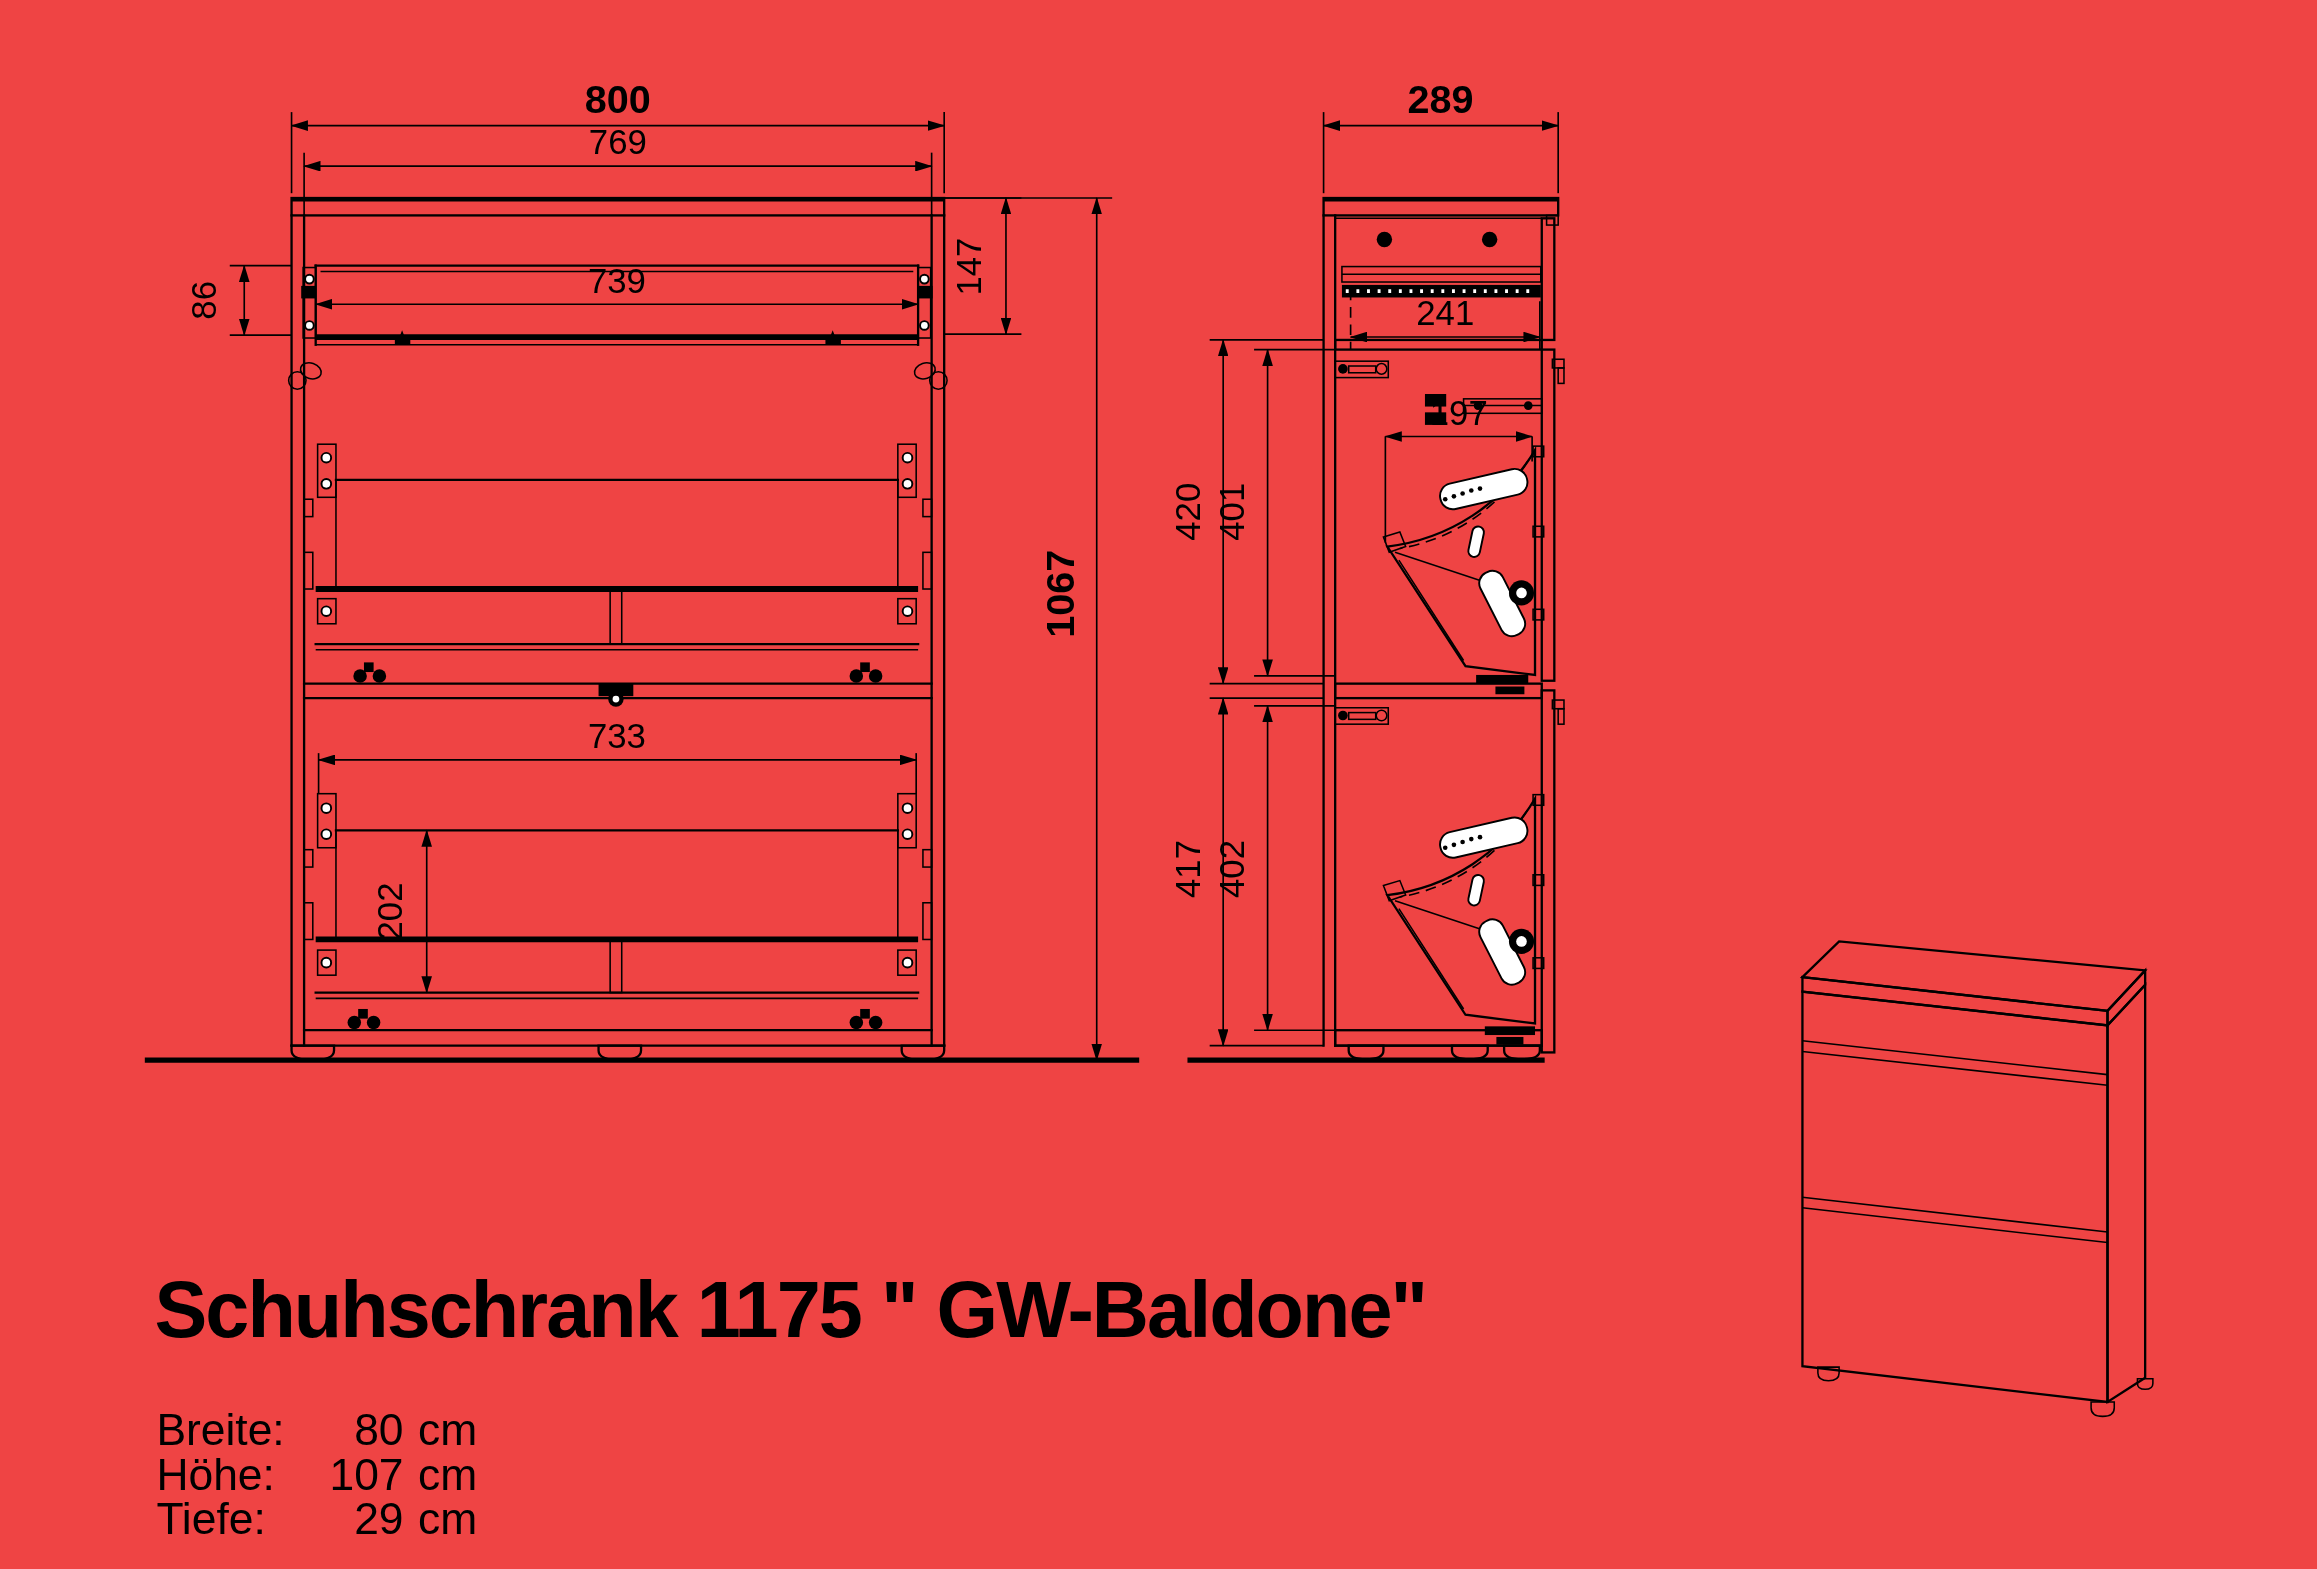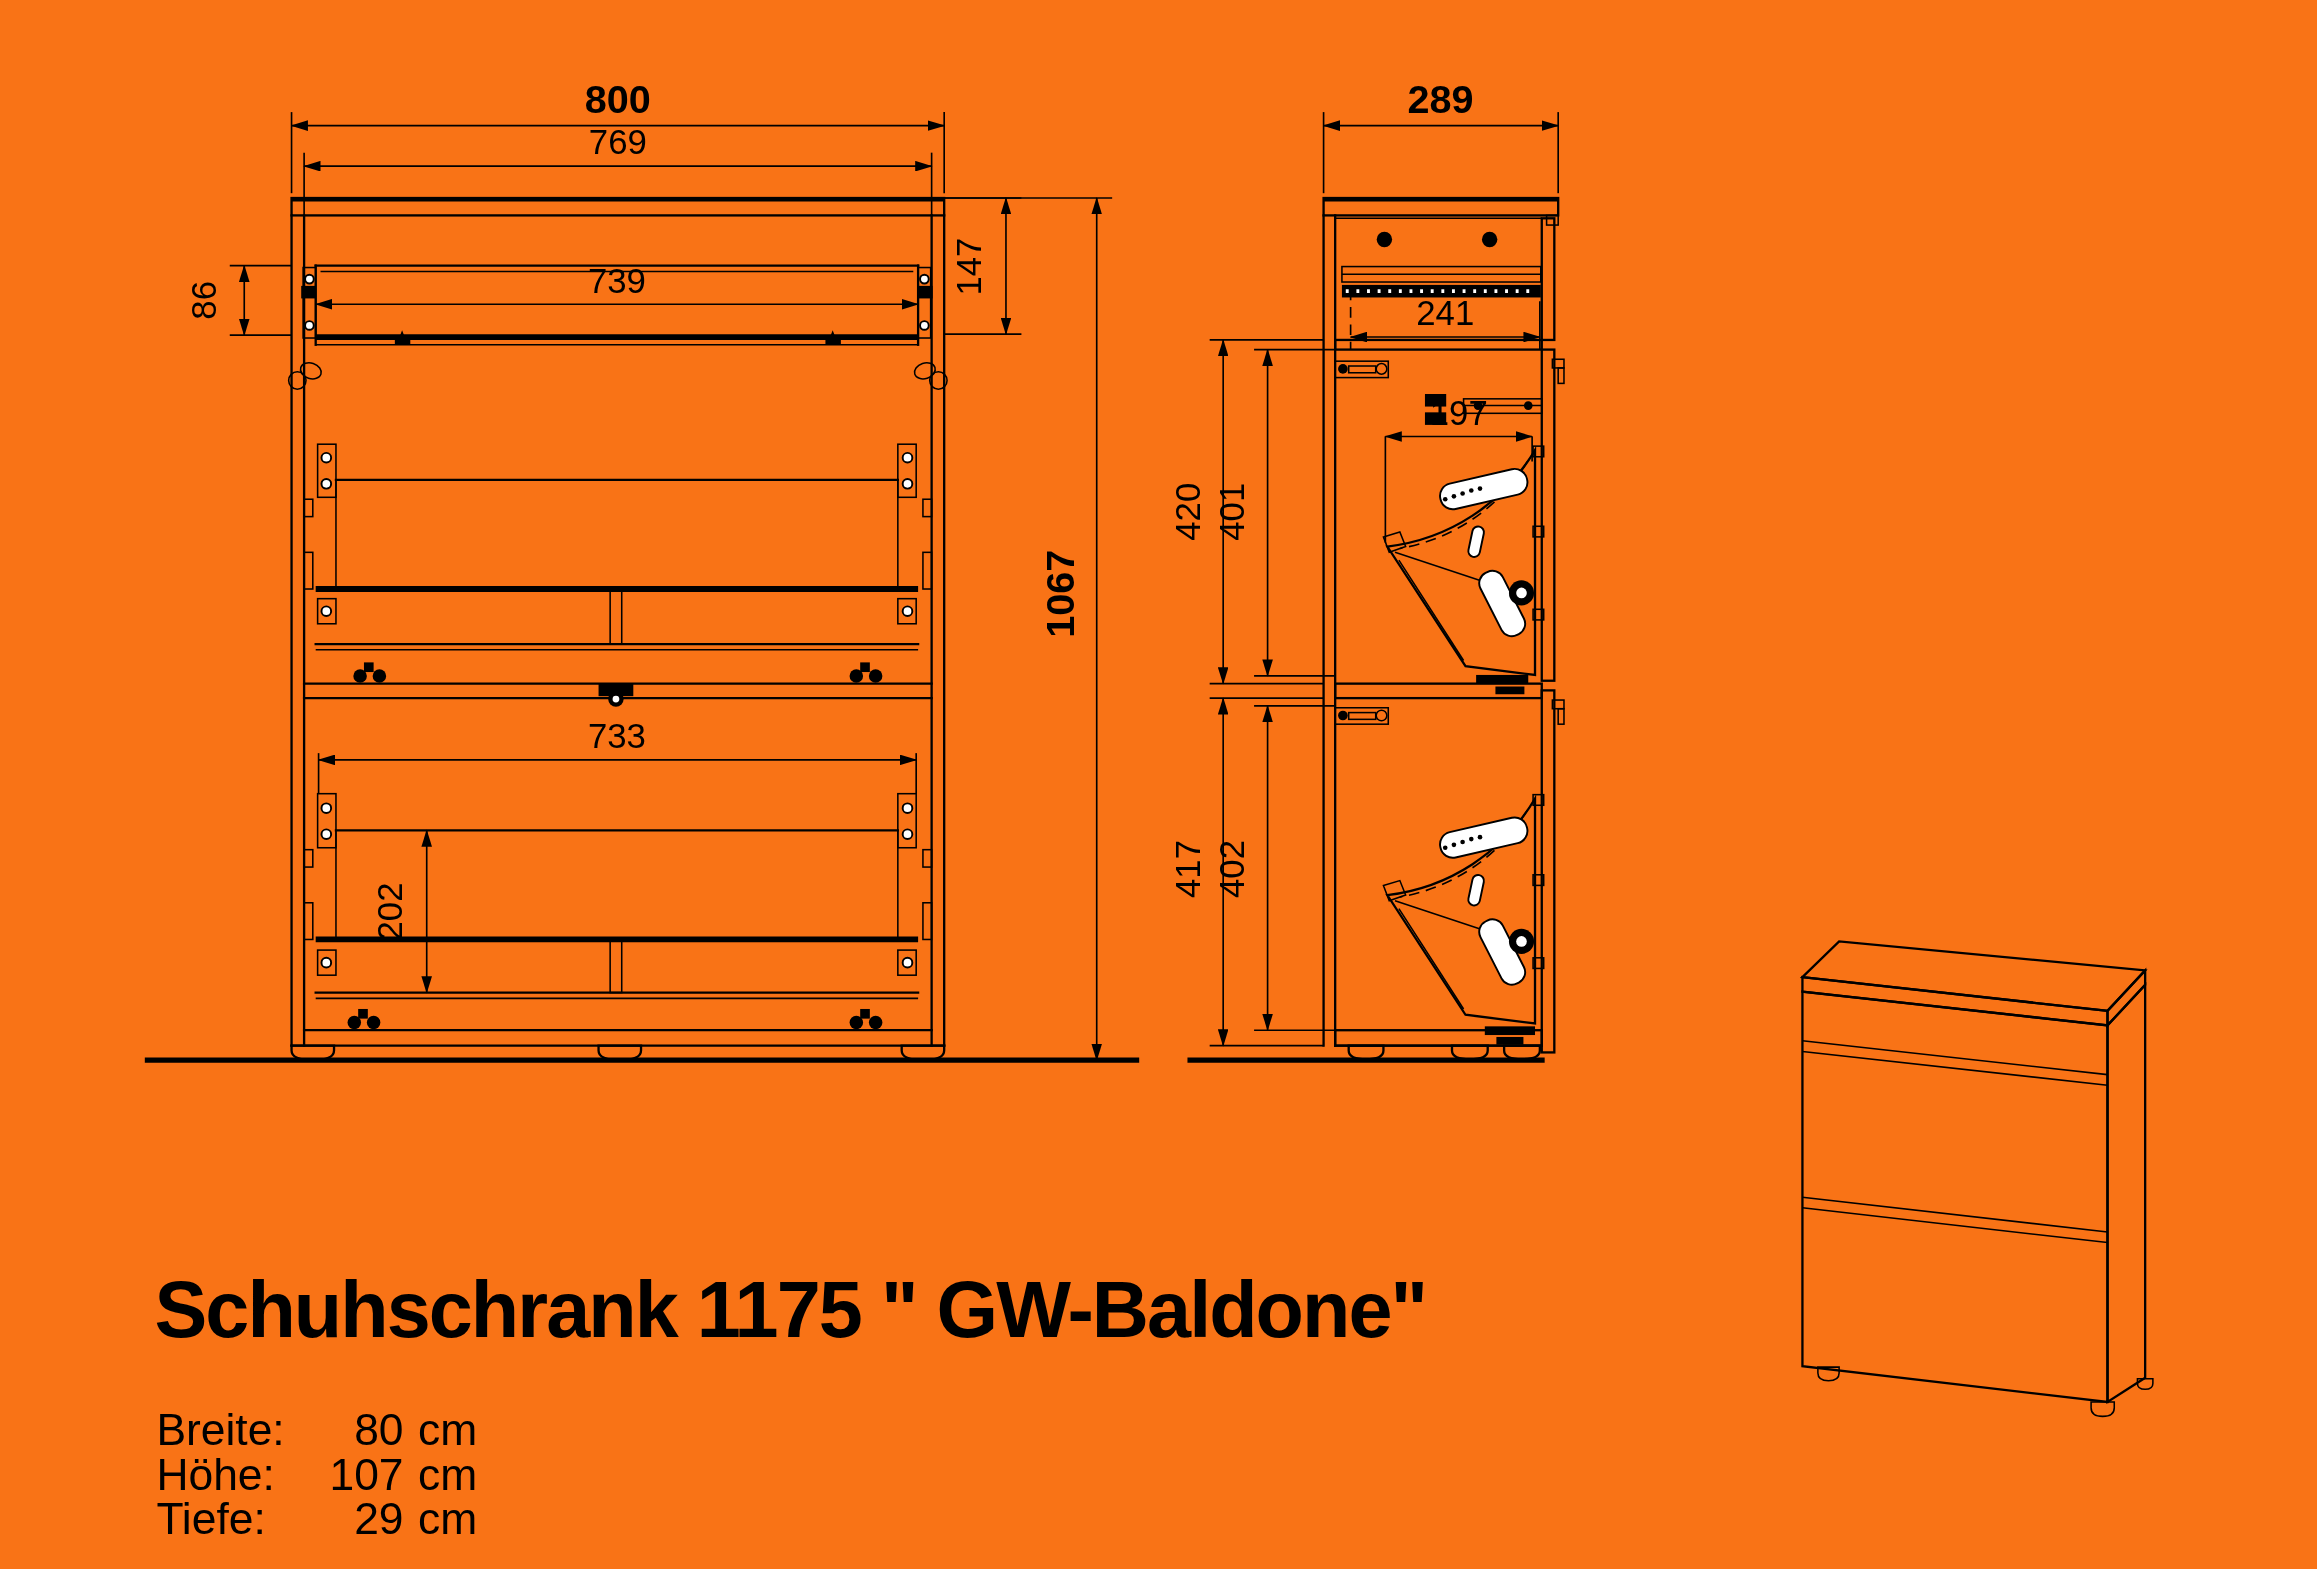--- a/index.html
+++ b/index.html
@@ -1,16 +1,16 @@
 <!DOCTYPE html>
 <html><head>
 <meta charset="utf-8">
 <style>
   html,body{margin:0;padding:0;background:#ffffff;}
-  .page{position:relative;width:2317px;height:1570px;background:#f97316;overflow:hidden;}
+  .page{position:relative;width:2317px;height:1570px;background:#ef4444;overflow:hidden;}
   svg{display:block;}
   
   .ln  {stroke:#000;stroke-width:2.4;fill:none;stroke-linecap:square;}
   .ln1 {stroke:#000;stroke-width:1.6;fill:none;}
   .thk {stroke:#000;stroke-width:6;fill:none;}
   .thk4{stroke:#000;stroke-width:4;fill:none;}
   .gnd {stroke:#000;stroke-width:5.5;fill:none;}
   .dim {stroke:#000;stroke-width:1.7;fill:none;}
   .dsh {stroke:#000;stroke-width:1.7;fill:none;stroke-dasharray:11 7;}
   .blk {fill:#000;stroke:none;}

